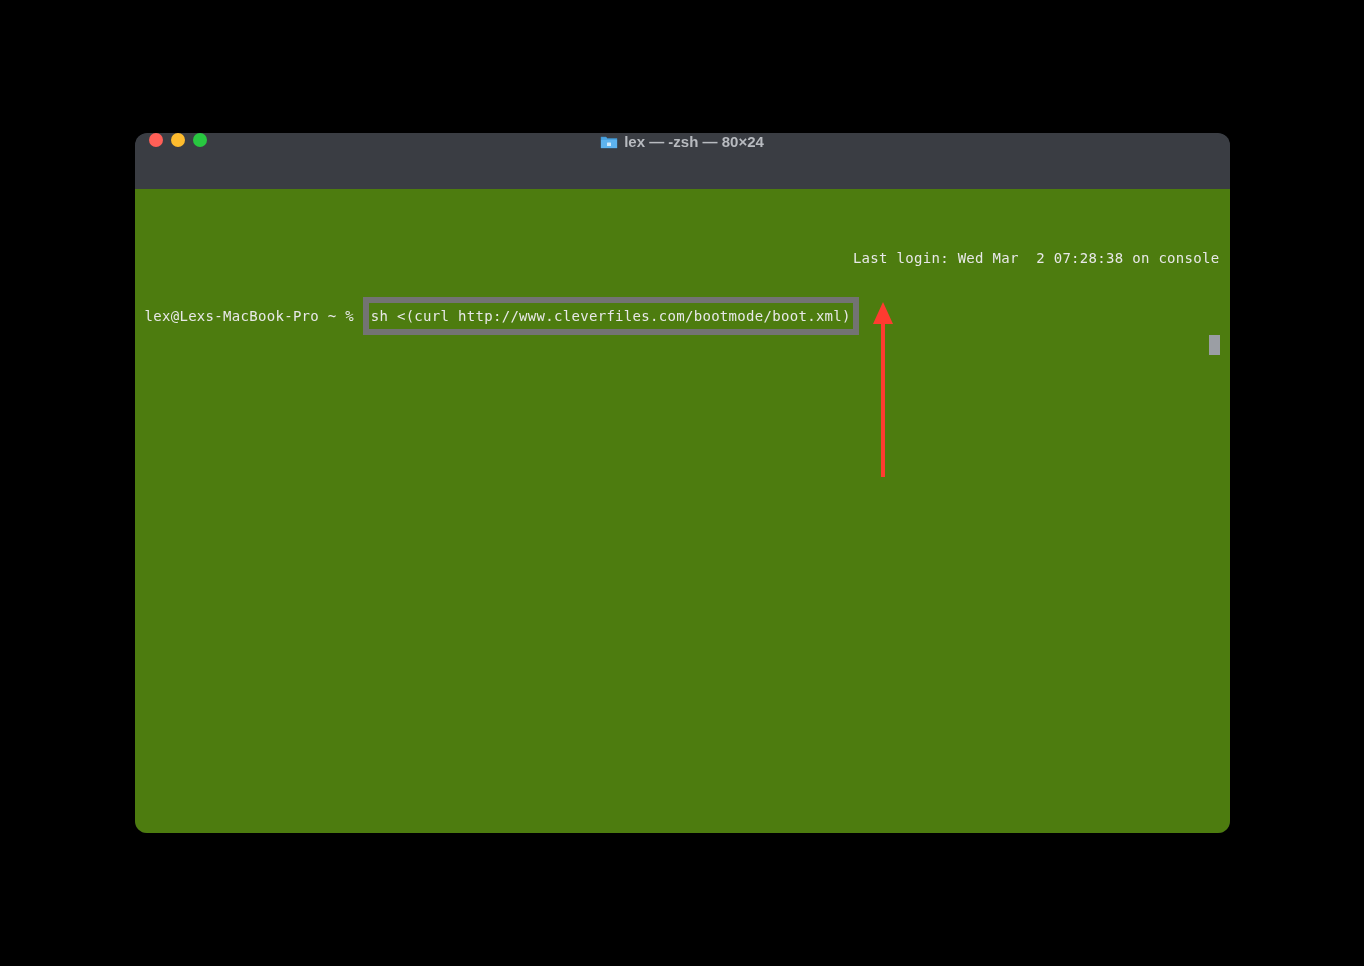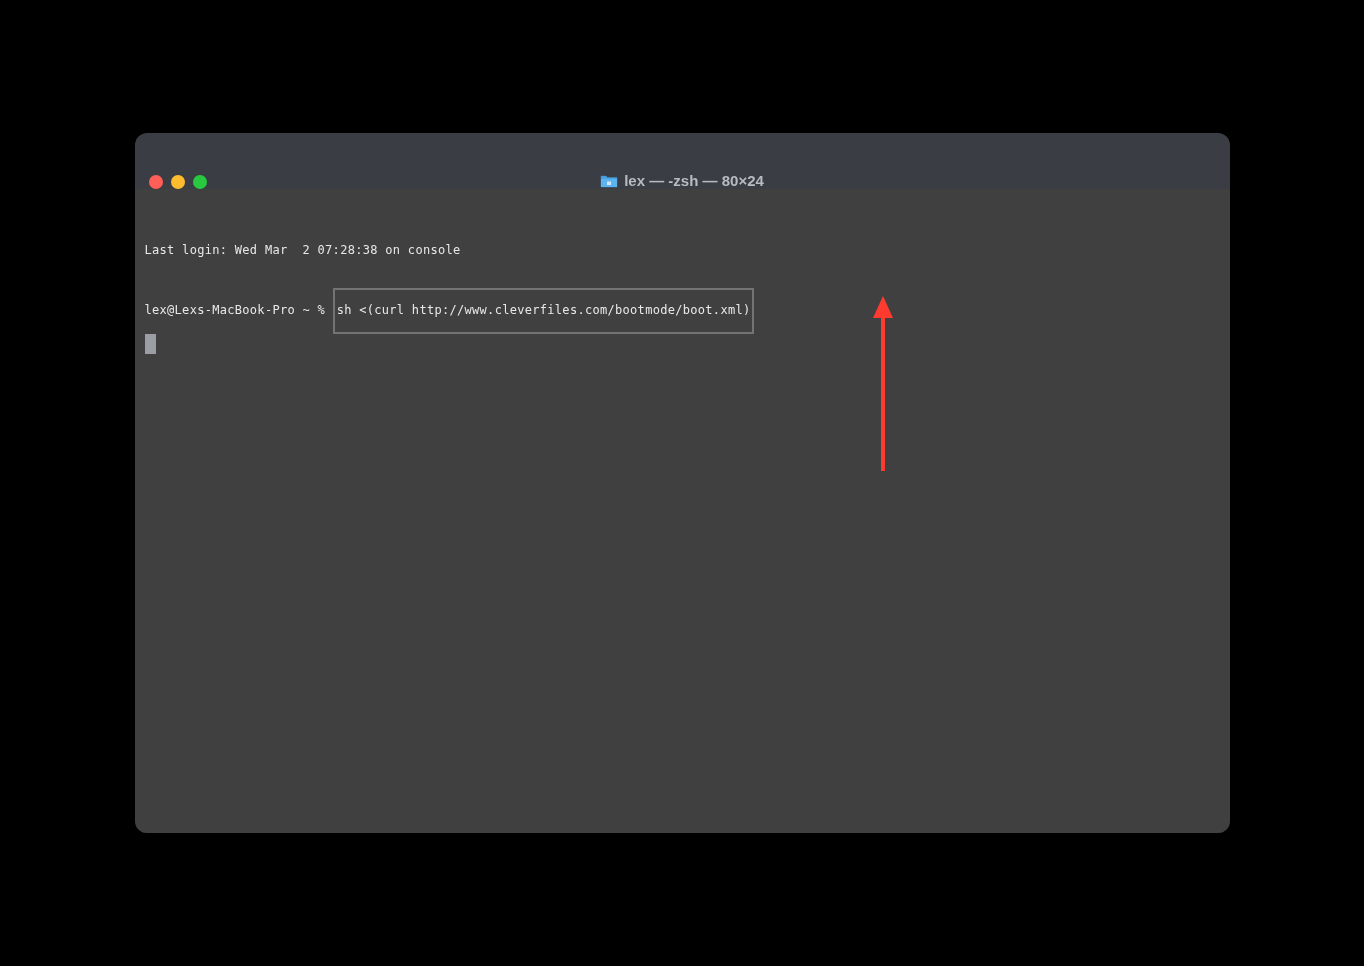--- a/index.html
+++ b/index.html
@@ -27,21 +27,21 @@
       box-shadow: 0 20px 60px rgba(0,0,0,0.8);
       display: flex;
       flex-direction: column;
       position: relative;
     }
     
     .titlebar {
       height: 56px;
       background: #3a3d43;
       display: flex;
-      align-items: flex-end;
+      align-items: flex-start;
       padding: 0 14px;
       position: relative;
       border-top-left-radius: 12px;
       border-top-right-radius: 12px;
     }
     
     .traffic-lights {
       display: flex;
       gap: 8px;
       align-items: center;
@@ -92,48 +92,49 @@
     
     .window-title {
       color: #b8bbc0;
       font-size: 15px;
       font-weight: 600;
       font-family: -apple-system, BlinkMacSystemFont, "Segoe UI", sans-serif;
     }
     
     .terminal-content {
       flex: 1;
-      background: #404040;
+      background: #4d7c0f;
       padding: 18px 10px;
-      font-size: 12px;
+      font-size: 14px;
       line-height: 1.45;
       color: #e8e8e8;
       font-family: "SF Mono", "Menlo", "Monaco", "Consolas", monospace;
       position: relative;
       white-space: pre;
       letter-spacing: 0.3px;
+      text-align: right;
     }
     
     .terminal-line {
       display: block;
     }
     
     .prompt-line {
       display: flex;
       align-items: baseline;
       margin-top: 29px;
     }
     
     .prompt-text {
       color: #e8e8e8;
     }
     
     .command-highlight {
-      border: 2px solid #737373;
-      padding: 12px 2px;
+      border: 6px solid #737373;
+      padding: 3px 2px;
       color: #e8e8e8;
       display: inline-block;
     }
     
     .cursor {
       display: inline-block;
       width: 11px;
       height: 20px;
       background: #9b9ea4;
       vertical-align: text-bottom;

